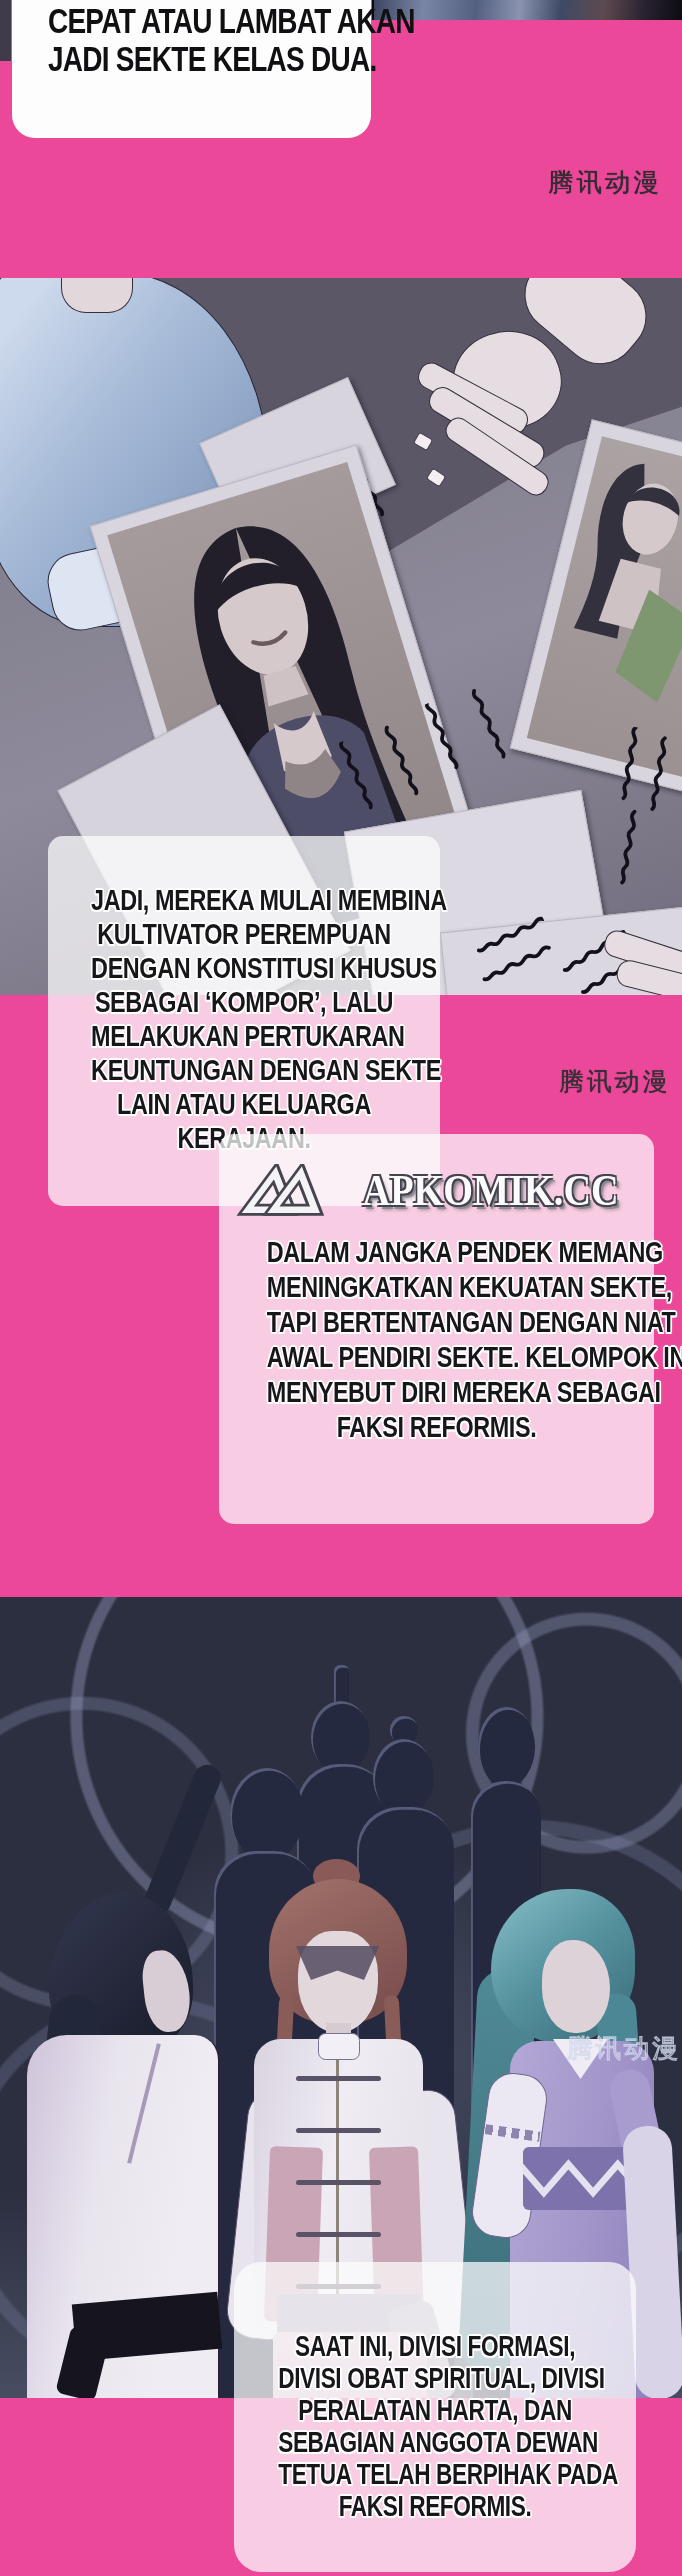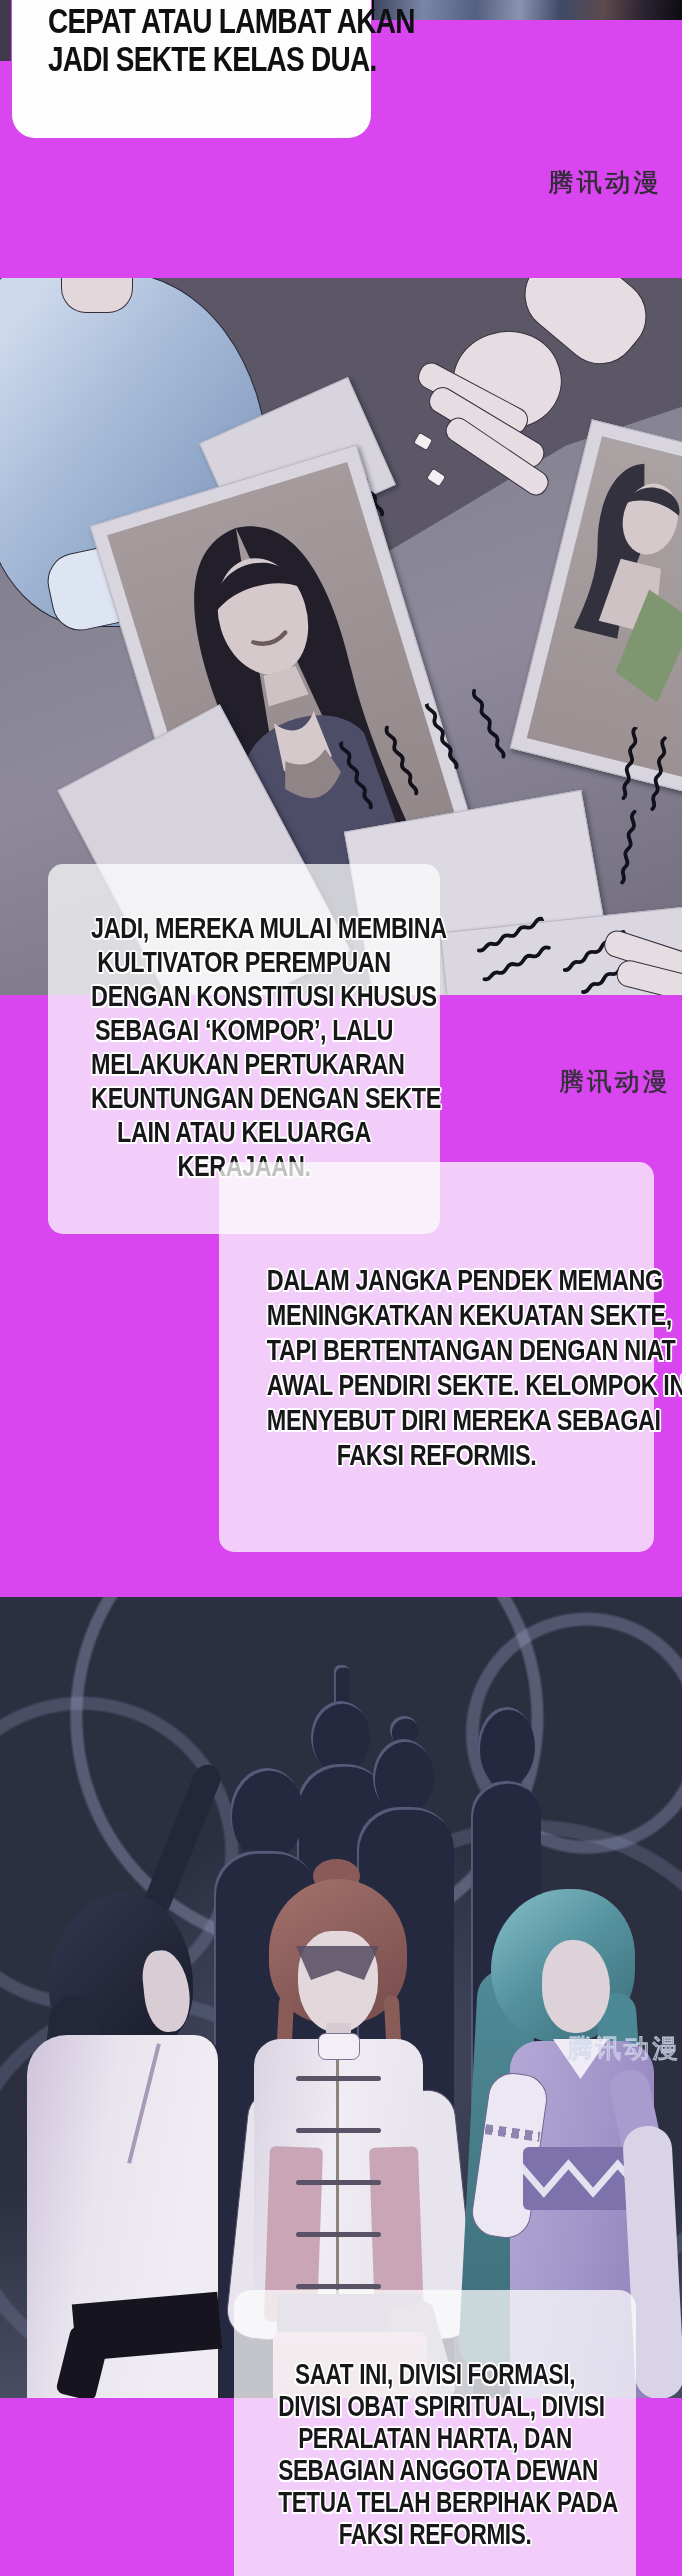--- a/index.html
+++ b/index.html
@@ -1,27 +1,27 @@
 <!DOCTYPE html>
 <html style="font-size:15px"><head>
 <meta charset="utf-8">
 <style>
   html,body{margin:0;padding:0;background:#000;}
-  .page{position:relative;width:682px;height:2576px;background:#d946ef;overflow:hidden;
+  .page{position:relative;width:682px;height:2576px;background:#ec4899;overflow:hidden;
         font-family:"Liberation Sans","DejaVu Sans",sans-serif;}
   .abs{position:absolute;}
 
   
   .cap-line{display:block;font-weight:bold;color:#17171a;text-align:center;white-space:nowrap;
     transform:scaleX(.78);transform-origin:50% 50%;letter-spacing:-0.5px;
     text-shadow:-1.9px 0 0 #fff,1.9px 0 0 #fff,0 -1.9px 0 #fff,0 1.9px 0 #fff,
       -1.5px -1.5px 0 #fff,1.5px -1.5px 0 #fff,-1.5px 1.5px 0 #fff,1.5px 1.5px 0 #fff,0 0 3.8px #fff;}
   .bubble-line{display:block;font-weight:bold;color:#101013;text-align:center;white-space:nowrap;
     transform:scaleX(.8);transform-origin:50% 50%;font-size:35px;line-height:38px;letter-spacing:-0.9px;}
-  .overlay-box{background:rgba(252,252,252,.74);border-radius:15px;margin-top:28px;}
+  .overlay-box{background:rgba(252,252,252,.74);border-radius:15px;}
 
   .b1-line{font-size:30px;line-height:34px;}
   .b2-line{font-size:30px;line-height:35px;}
   .b3-line{font-size:29px;line-height:32px;}
 
   
   .wm{font-weight:normal;letter-spacing:2.8px;white-space:nowrap;
       font-family:"DejaVu Sans","Liberation Sans",sans-serif;}
   .wm-dark{color:#2e2e33;text-shadow:0 0 0.9px #1a1a1e;}
   .wm-light{color:rgba(214,219,236,.30);-webkit-text-stroke:1.2px rgba(210,216,236,.8);}
@@ -176,20 +176,31 @@
       <span class="cap-line b1-line">DENGAN KONSTITUSI KHUSUS</span>
       <span class="cap-line b1-line">SEBAGAI ‘KOMPOR’, LALU</span>
       <span class="cap-line b1-line">MELAKUKAN PERTUKARAN</span>
       <span class="cap-line b1-line">KEUNTUNGAN DENGAN SEKTE</span>
       <span class="cap-line b1-line">LAIN ATAU KELUARGA</span>
       <span class="cap-line b1-line">KERAJAAN.</span>
     </div>
   </div>
 
   <div class="abs overlay-box" style="left:219px;top:1134px;width:435px;height:390px;">
+    <div class="abs" style="left:0;top:26.5px;width:100%;height:59px;display:flex;align-items:center;justify-content:center;gap:3.8px;">
+      <svg width="104" height="53" viewBox="0 0 130 60" style="transform:skewX(-10deg);">
+        <path d="M24 54 L50 8 L76 54 Z" fill="none" stroke="#46444e" stroke-width="15"></path>
+        <path d="M24 54 L50 8 L76 54 Z" fill="none" stroke="#f4f3f6" stroke-width="8"></path>
+        <path d="M56 54 L82 8 L108 54 Z" fill="none" stroke="#46444e" stroke-width="15"></path>
+        <path d="M56 54 L82 8 L108 54 Z" fill="none" stroke="#f4f3f6" stroke-width="8"></path>
+      </svg>
+      <span style="display:inline-block;font-family:'Liberation Serif','DejaVu Serif',serif;font-weight:bold;font-size:45px;
+            color:#fbfbfd;transform:scaleX(.85);letter-spacing:0;
+            text-shadow:-1.9px -1.9px 0 #45434d,1.9px -1.9px 0 #45434d,-1.9px 1.9px 0 #45434d,1.9px 1.9px 0 #45434d,3.8px 3.8px 0 #8d8c96,4.7px 4.7px 3.8px rgba(0,0,0,.35);">APKOMIK.CC</span>
+    </div>
     <div class="abs" style="left:0;top:100px;width:100%;">
       <span class="cap-line b2-line">DALAM JANGKA PENDEK MEMANG</span>
       <span class="cap-line b2-line">MENINGKATKAN KEKUATAN SEKTE,</span>
       <span class="cap-line b2-line">TAPI BERTENTANGAN DENGAN NIAT</span>
       <span class="cap-line b2-line">AWAL PENDIRI SEKTE. KELOMPOK INI</span>
       <span class="cap-line b2-line">MENYEBUT DIRI MEREKA SEBAGAI</span>
       <span class="cap-line b2-line">FAKSI REFORMIS.</span>
     </div>
   </div>
 
@@ -262,21 +273,21 @@
     <div class="abs" style="left:523px;top:550px;width:125px;height:63px;background:#7d72ab;border-radius:5.7px;overflow:hidden;">
       <svg width="125" height="63" viewBox="0 0 132 66">
         <polyline points="-4,18 22,48 48,18 74,48 100,18 126,48 152,18" fill="none" stroke="#e5e2f0" stroke-width="7"></polyline>
       </svg>
     </div>
     <div class="abs" style="left:629px;top:529px;width:49px;height:273px;background:#d8d3e6;border-radius:23px;transform:rotate(-3deg);"></div>
 
     <div class="abs wm wm-light" style="left:567px;top:434px;font-size:25.6px;">腾讯动漫</div>
   </div>
 
-  <div class="abs overlay-box" style="left:234px;top:2262px;width:402px;height:310px;border-radius:17px;">
+  <div class="abs overlay-box" style="left:234px;top:2262px;width:402px;height:310px;border-radius:27px;">
     <div class="abs" style="left:0;top:68px;width:100%;">
       <span class="cap-line b3-line">SAAT INI, DIVISI FORMASI,</span>
       <span class="cap-line b3-line">DIVISI OBAT SPIRITUAL, DIVISI</span>
       <span class="cap-line b3-line">PERALATAN HARTA, DAN</span>
       <span class="cap-line b3-line">SEBAGIAN ANGGOTA DEWAN</span>
       <span class="cap-line b3-line">TETUA TELAH BERPIHAK PADA</span>
       <span class="cap-line b3-line">FAKSI REFORMIS.</span>
     </div>
   </div>
 

